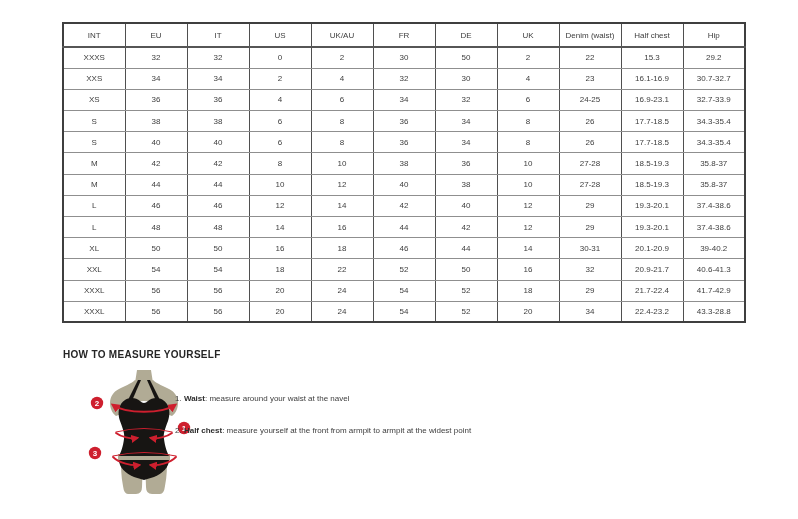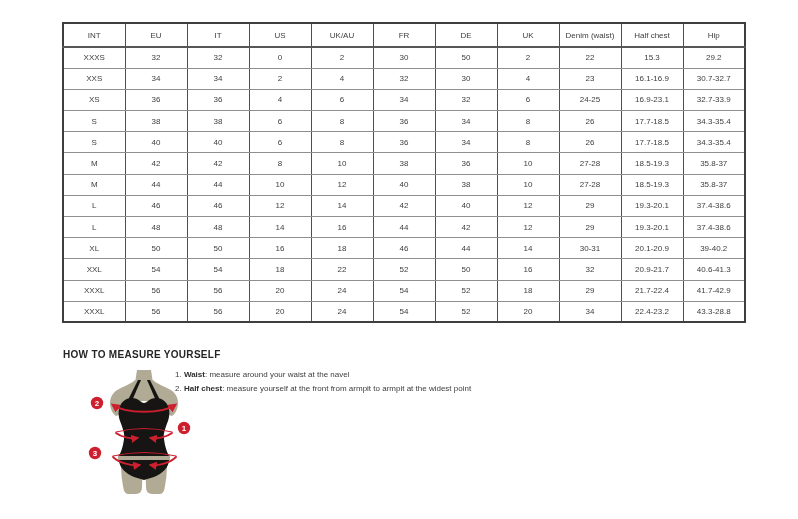--- a/index.html
+++ b/index.html
@@ -23,21 +23,21 @@
   }
   .size-table th { height:24px; font-size:8px; border-bottom:2px solid #565656; }
   .size-table td { height:21.2px; }
 
   
   .measure-title {
     position:absolute; left:63px; top:349px;
     font-size:10px; font-weight:700; color:#252525; letter-spacing:0.3px;
   }
   .steps { position:absolute; left:175px; top:371px; font-size:8px; color:#3d3d3d; }
-  .step { margin-bottom:6.4px; line-height:8px; }
+  .step { margin-bottom:6.4px; line-height:8px;margin-top:24px; }
   .step b { font-weight:700; color:#2e2e2e; }
   .figure-wrap { position:absolute; left:88px; top:368px; width:112px; height:130px; }
 </style>
 </head>
 <body>
 
 <div class="page">
 
   <table class="size-table">
       <thead>

